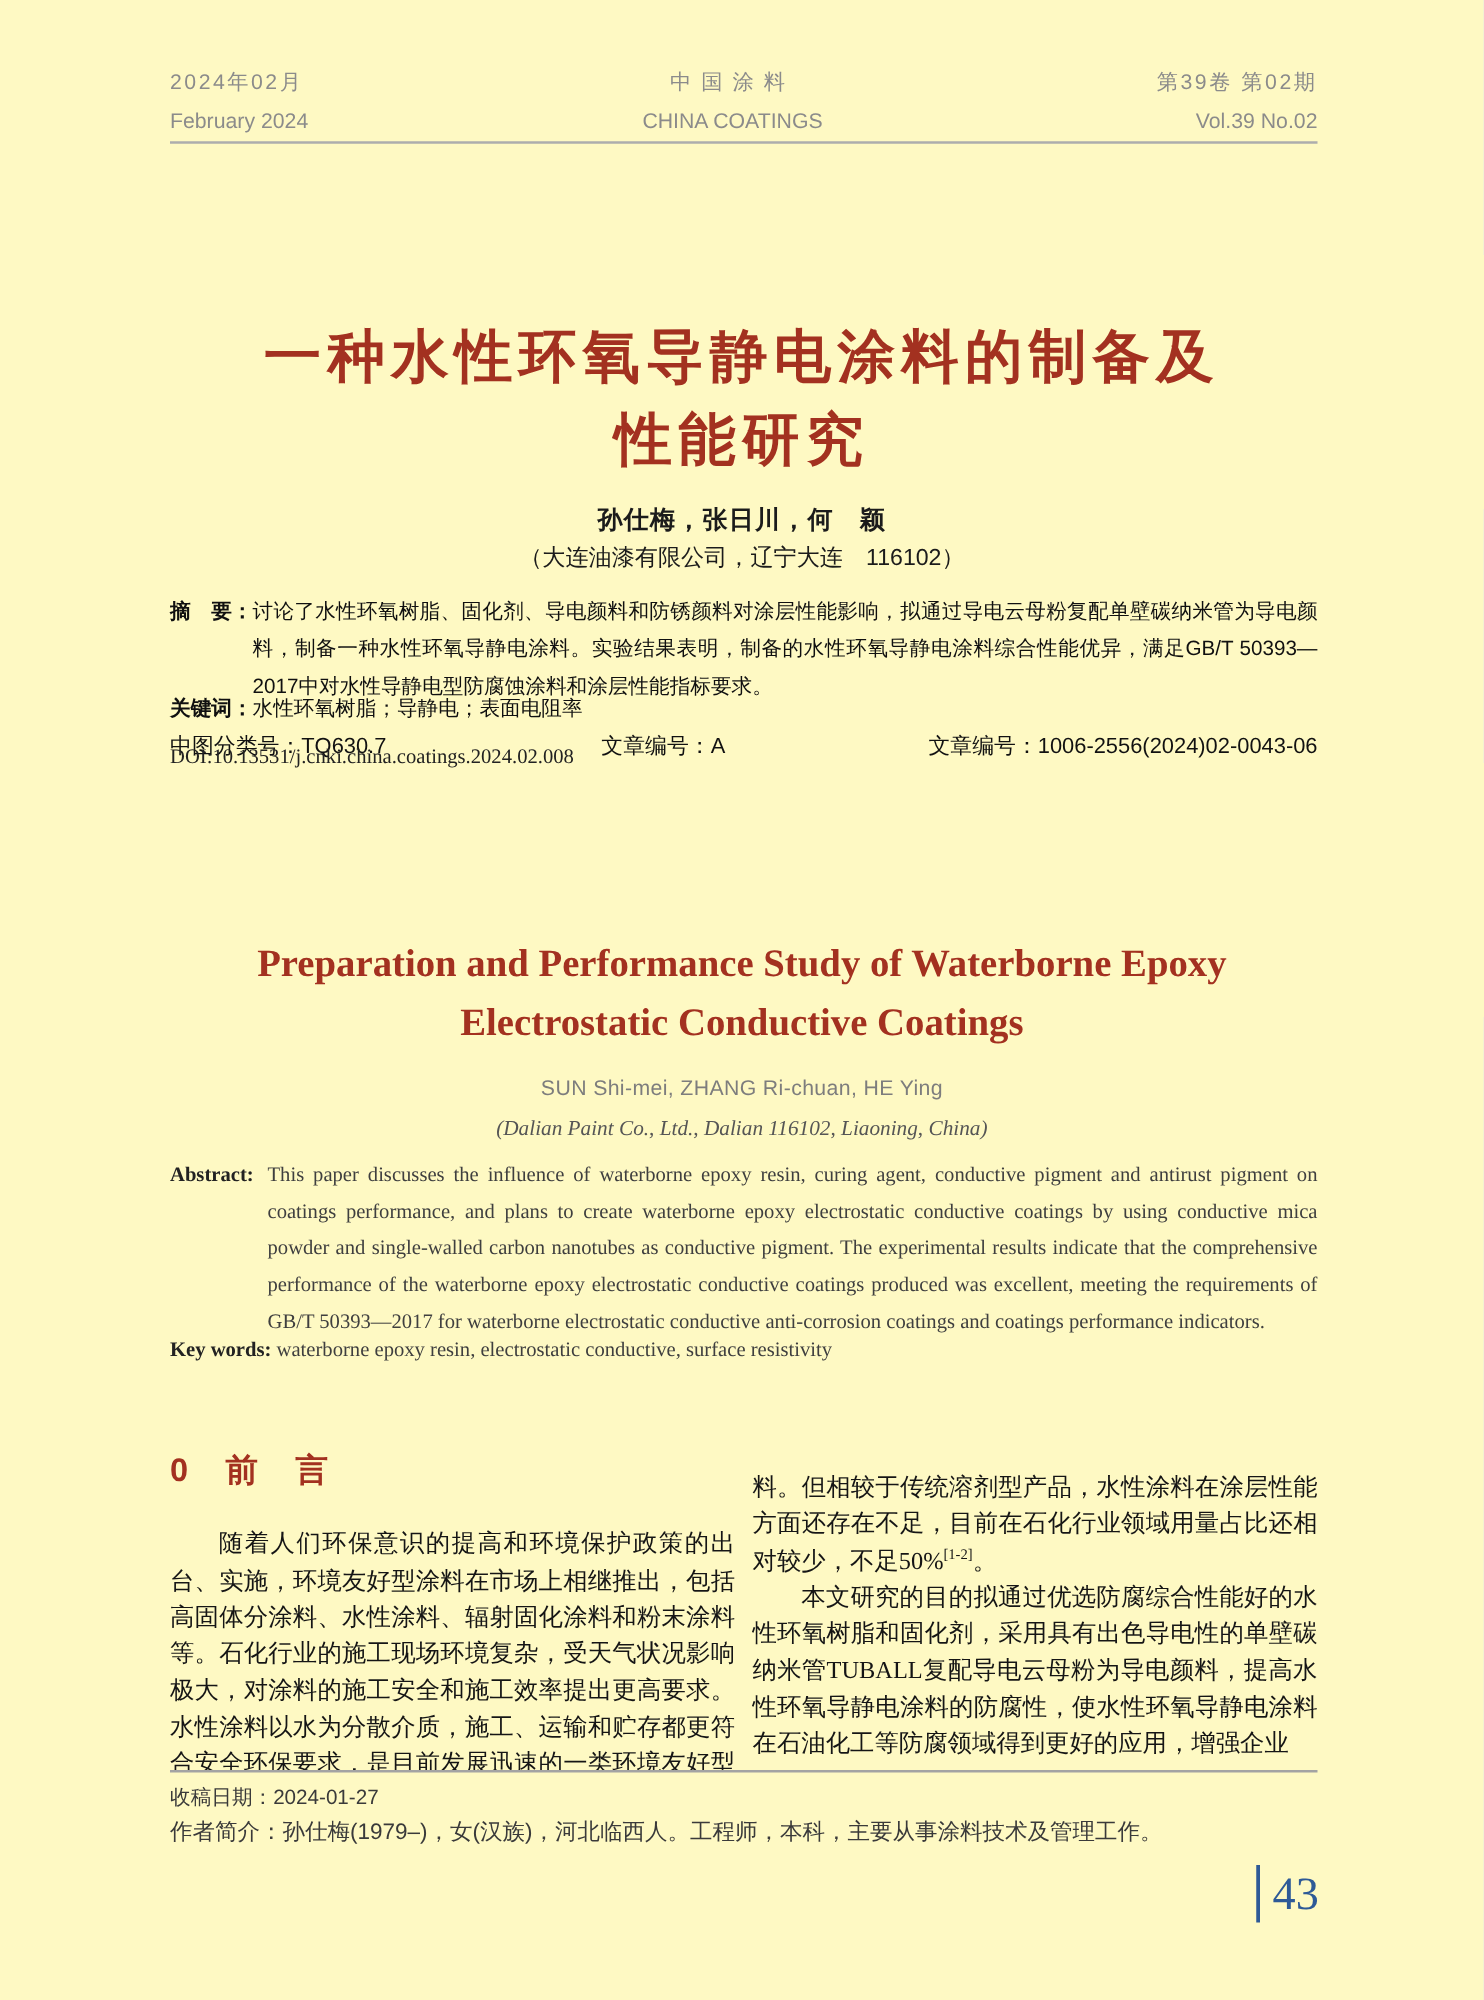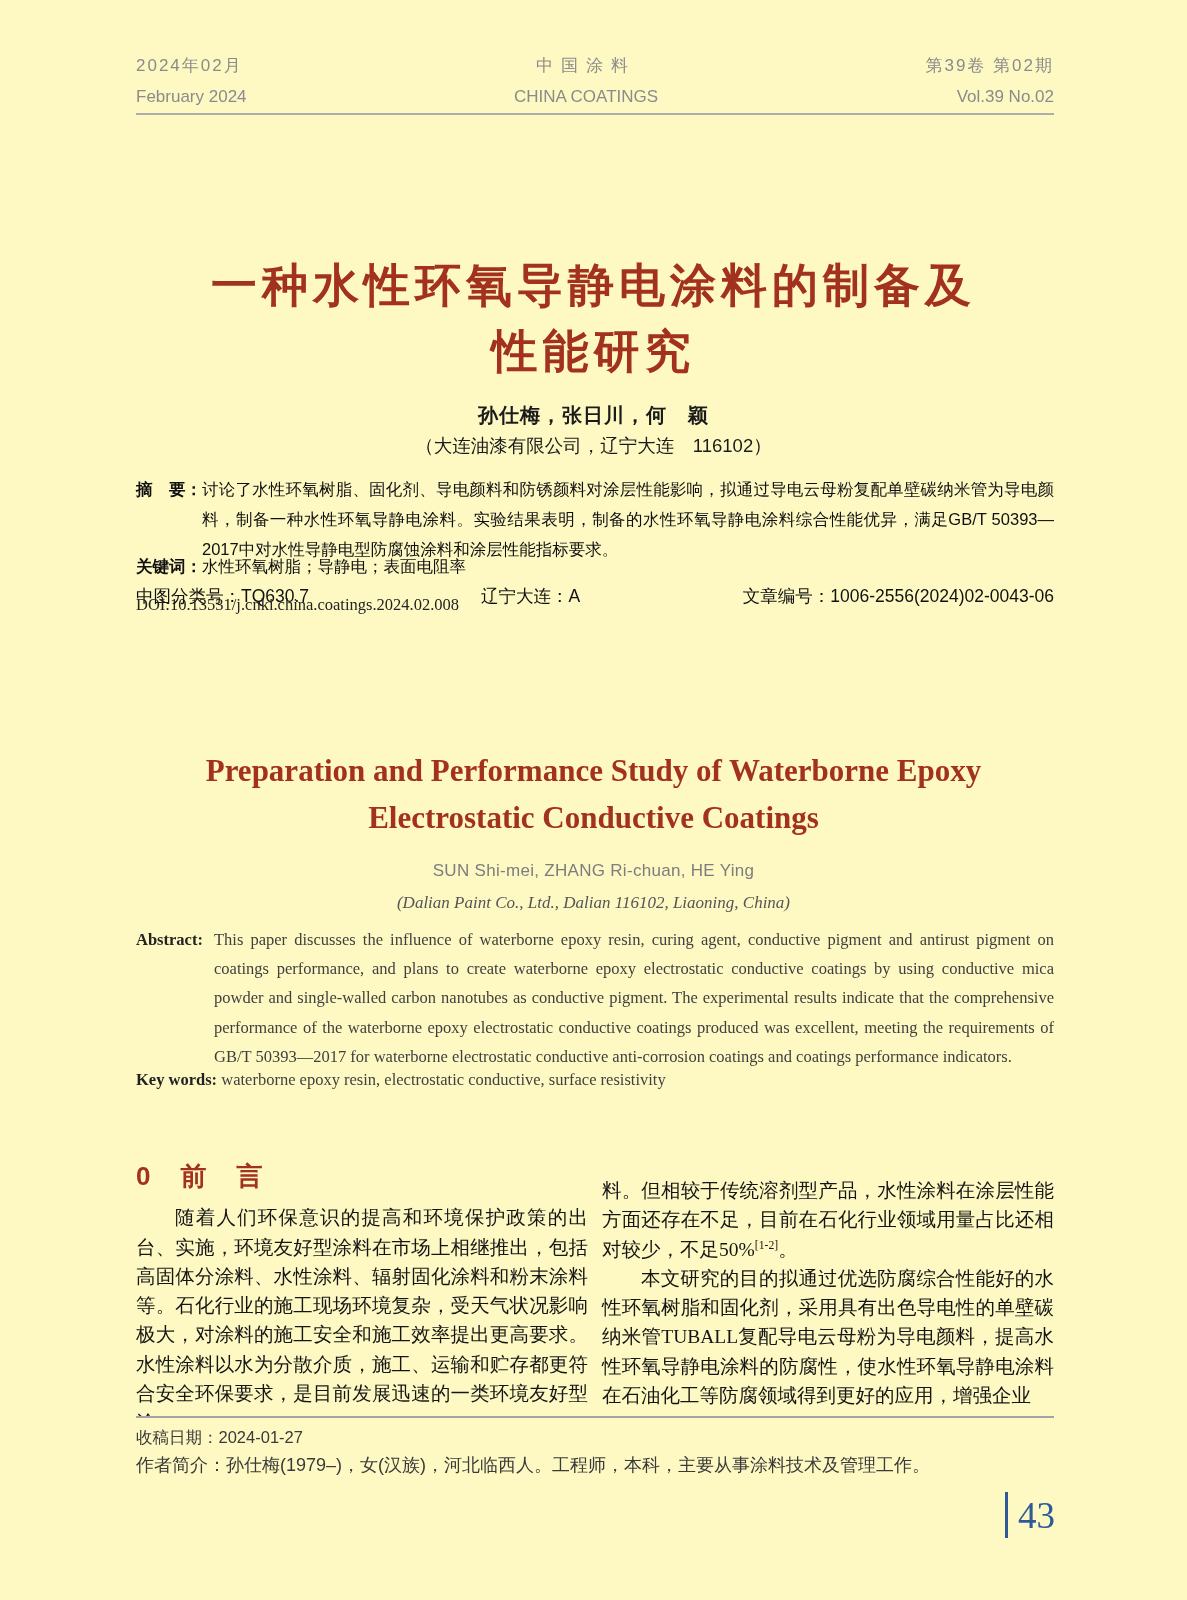--- a/index.html
+++ b/index.html
@@ -104,21 +104,21 @@
     display:flex;gap:14px;overflow:hidden;
   }
   .col{
     width:452px;
     font-family:"Liberation Serif",serif;
     font-size:19.5px;line-height:29.3px;text-align:justify;color:#151515;
   }
   .intro-heading{
     font-family:"Liberation Sans",sans-serif;
     font-size:26px;font-weight:700;color:var(--title-red);
-    letter-spacing:2px;margin:4px 0 12px 0;white-space:pre;
+    letter-spacing:2px;margin:4px 0 30px 0;white-space:pre;
   }
   .col-right{padding-top:18px;}
   .body-p{margin:0;}
   .body-p.indent{text-indent:2em;}
   .body-p sup{font-size:.6em;vertical-align:super;line-height:0;}
   
   .footnote-rule{
     position:absolute;top:1416px;left:136px;width:918px;
     border-top:2px solid #a3a3a3;
   }
@@ -172,21 +172,21 @@
   <div class="abstract-zh">
     <span class="label">摘　要：</span>
     <span>讨论了水性环氧树脂、固化剂、导电颜料和防锈颜料对涂层性能影响，拟通过导电云母粉复配单壁碳纳米管为导电颜料，制备一种水性环氧导静电涂料。实验结果表明，制备的水性环氧导静电涂料综合性能优异，满足GB/T 50393—2017中对水性导静电型防腐蚀涂料和涂层性能指标要求。</span>
   </div>
   <div class="keywords-zh">
     <span class="label">关键词：</span><span>水性环氧树脂；导静电；表面电阻率</span>
   </div>
 
   <div class="meta-row">
     <span class="clc">中图分类号：TQ630.7</span>
-    <span class="doc">辽宁大连：A</span>
+    <span class="doc">文章编号：A</span>
     <span class="artno">文章编号：1006-2556(2024)02-0043-06</span>
   </div>
   <div class="doi">DOI:10.13531/j.cnki.china.coatings.2024.02.008</div>
 
   <h2 class="title-en">
     <span style="display:block">Preparation and Performance Study of Waterborne Epoxy</span>
     <span style="display:block">Electrostatic Conductive Coatings</span>
   </h2>
   <div class="authors-en">SUN Shi-mei, ZHANG Ri-chuan, HE Ying</div>
   <div class="affil-en">(Dalian Paint Co., Ltd., Dalian 116102, Liaoning, China)</div>

